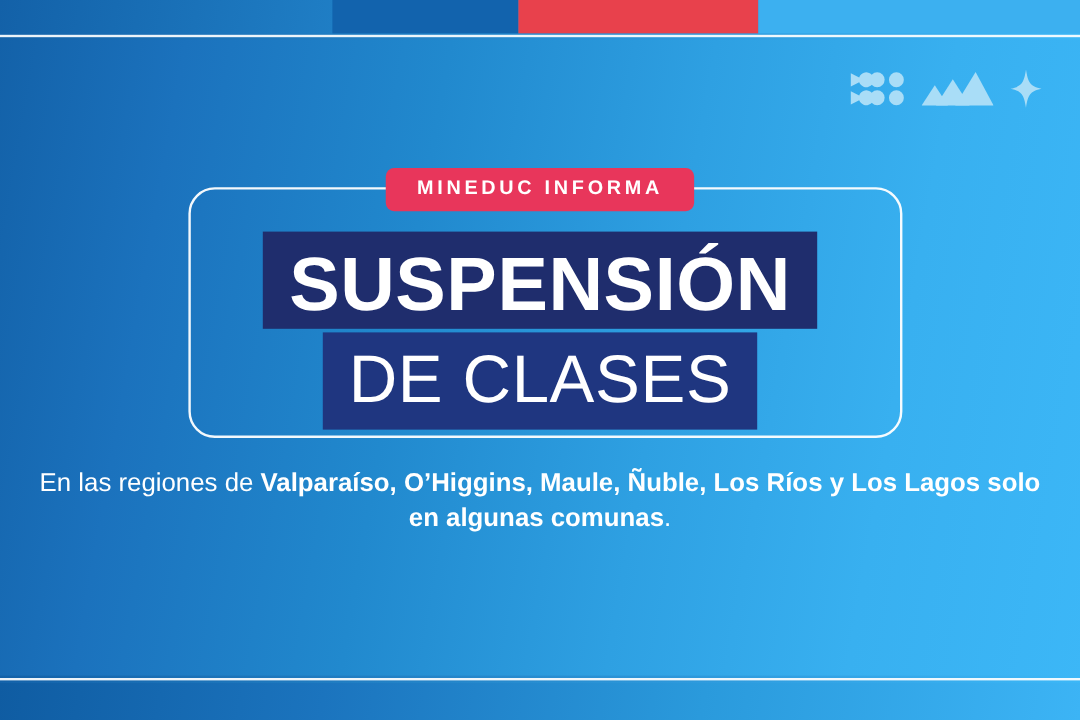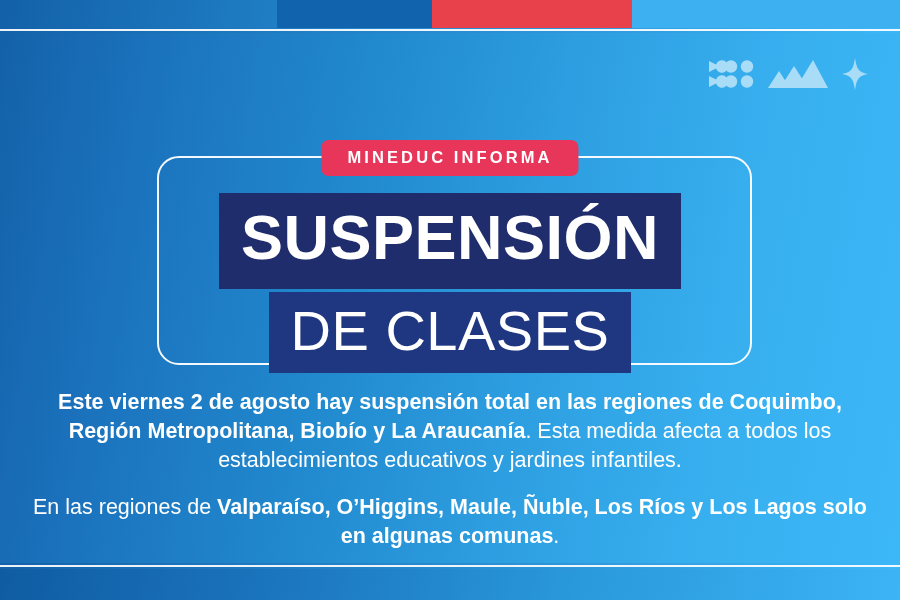--- a/index.html
+++ b/index.html
@@ -142,21 +142,21 @@
     text-align: center;
   }
   .title-line1 {
     display: inline-block;
     background: #1f2d6d;
     color: #ffffff;
     font-size: 63px;
     font-weight: bold;
     line-height: 1;
     letter-spacing: 0.5px;
-    padding: 13px 22px 20px 22px;
+    padding: 13px 22px 5px 22px;
     white-space: nowrap;
   }
   .title-line2-row {
     margin-top: 3px;
     text-align: center;
   }
   .title-line2 {
     display: inline-block;
     background: #1f3680;
     color: #ffffff;
@@ -234,20 +234,19 @@
   <div class="badge">MINEDUC INFORMA</div>
 
   <div class="title-wrap">
     <div class="title-line1">SUSPENSIÓN</div>
     <div class="title-line2-row">
       <div class="title-line2">DE CLASES</div>
     </div>
   </div>
 
   <div class="body-copy">
-    <p class="para"><b>Este viernes 2 de agosto hay suspensión total en las regiones de Coquimbo, Región Metropolitana, Biobío y La Araucanía</b><span class="reg">. Esta medida afecta a todos los establecimientos educativos y jardines infantiles.</span></p>
     <p class="para"><span class="reg">En las regiones de </span><b>Valparaíso, O’Higgins, Maule, Ñuble, Los Ríos y Los Lagos solo en algunas comunas</b><span class="reg">.</span></p>
   </div>
 
   <div class="bottom-hairline"></div>
   <div class="bottom-strip"></div>
 
 </div>
 
 </body></html>

